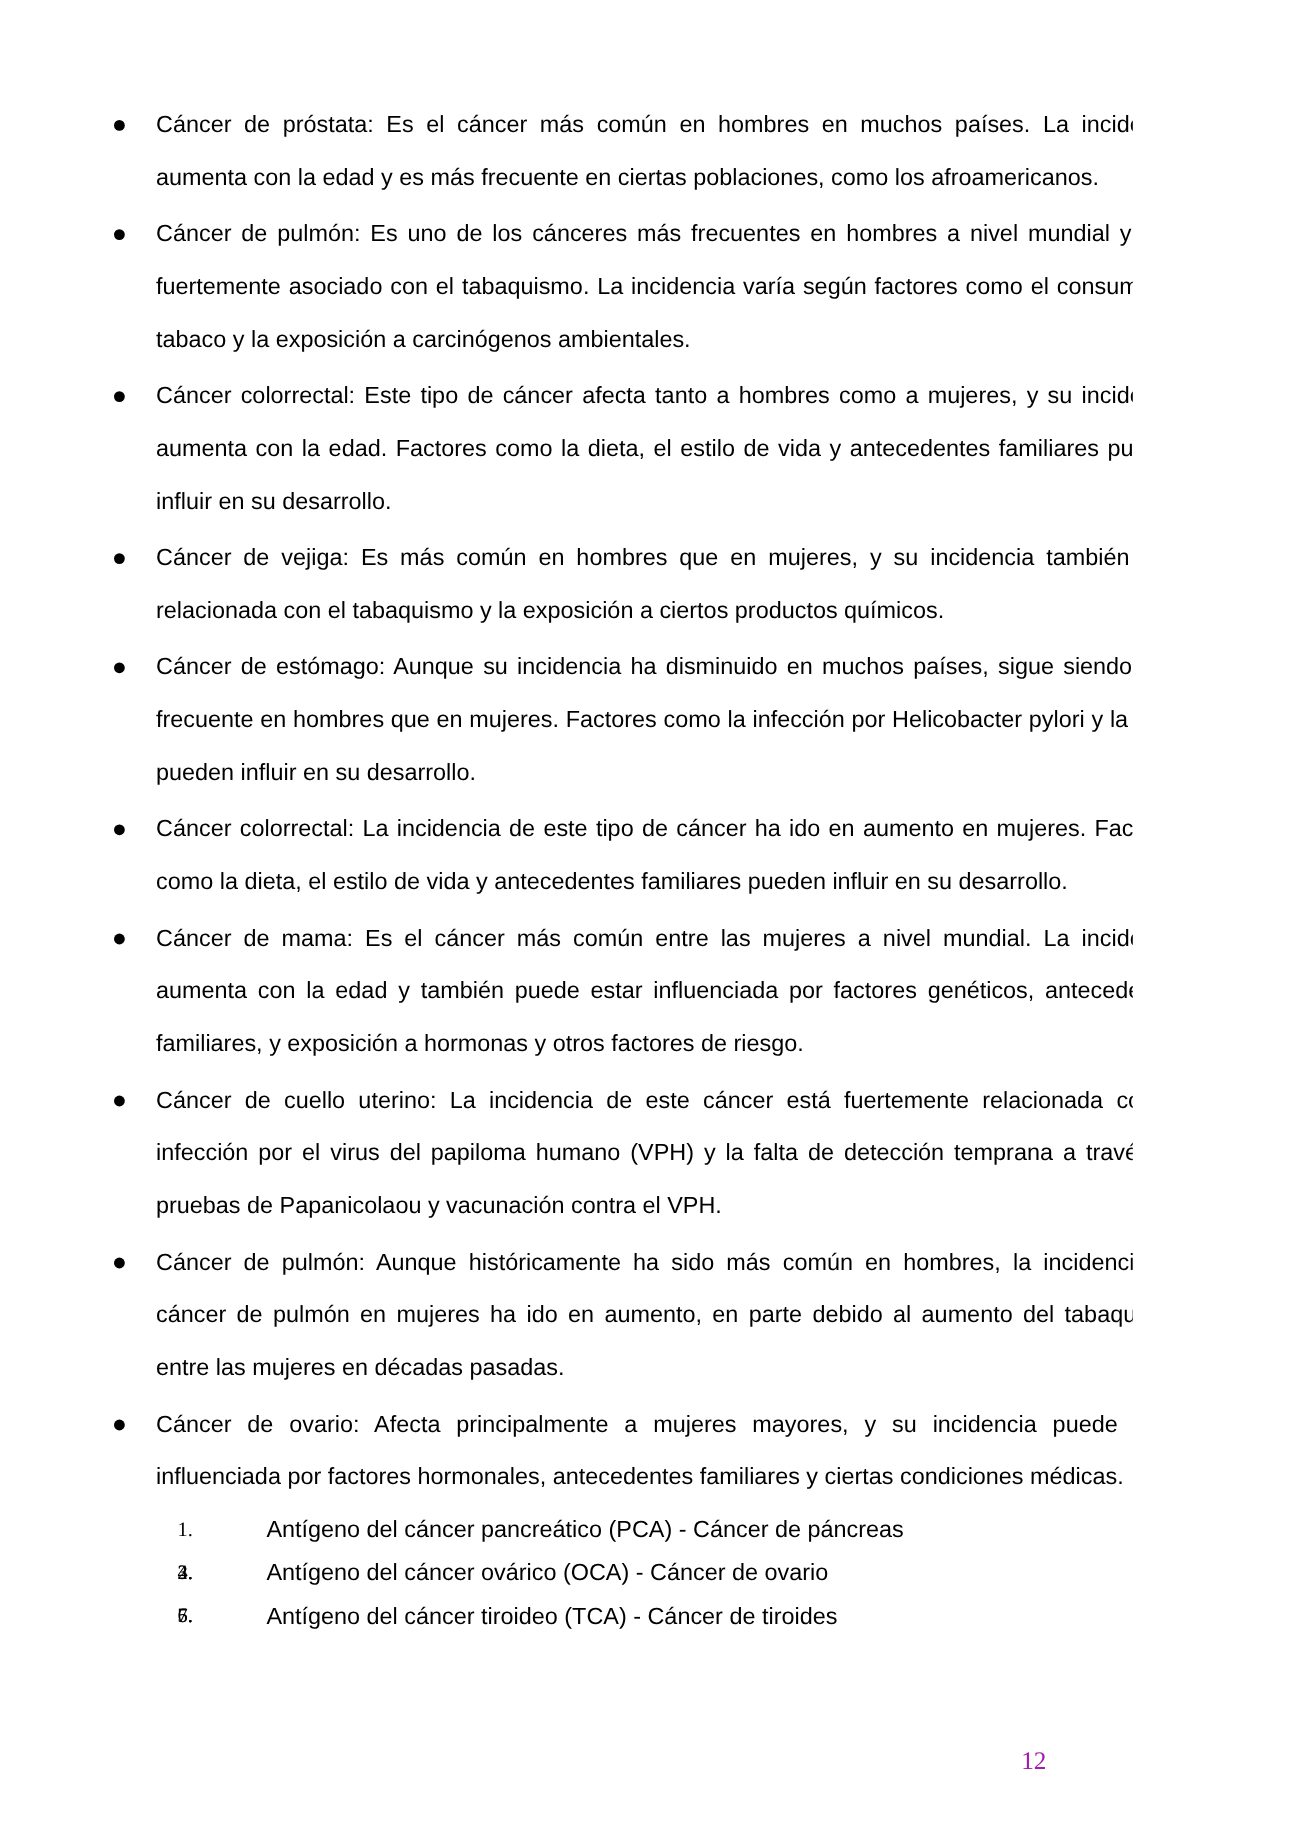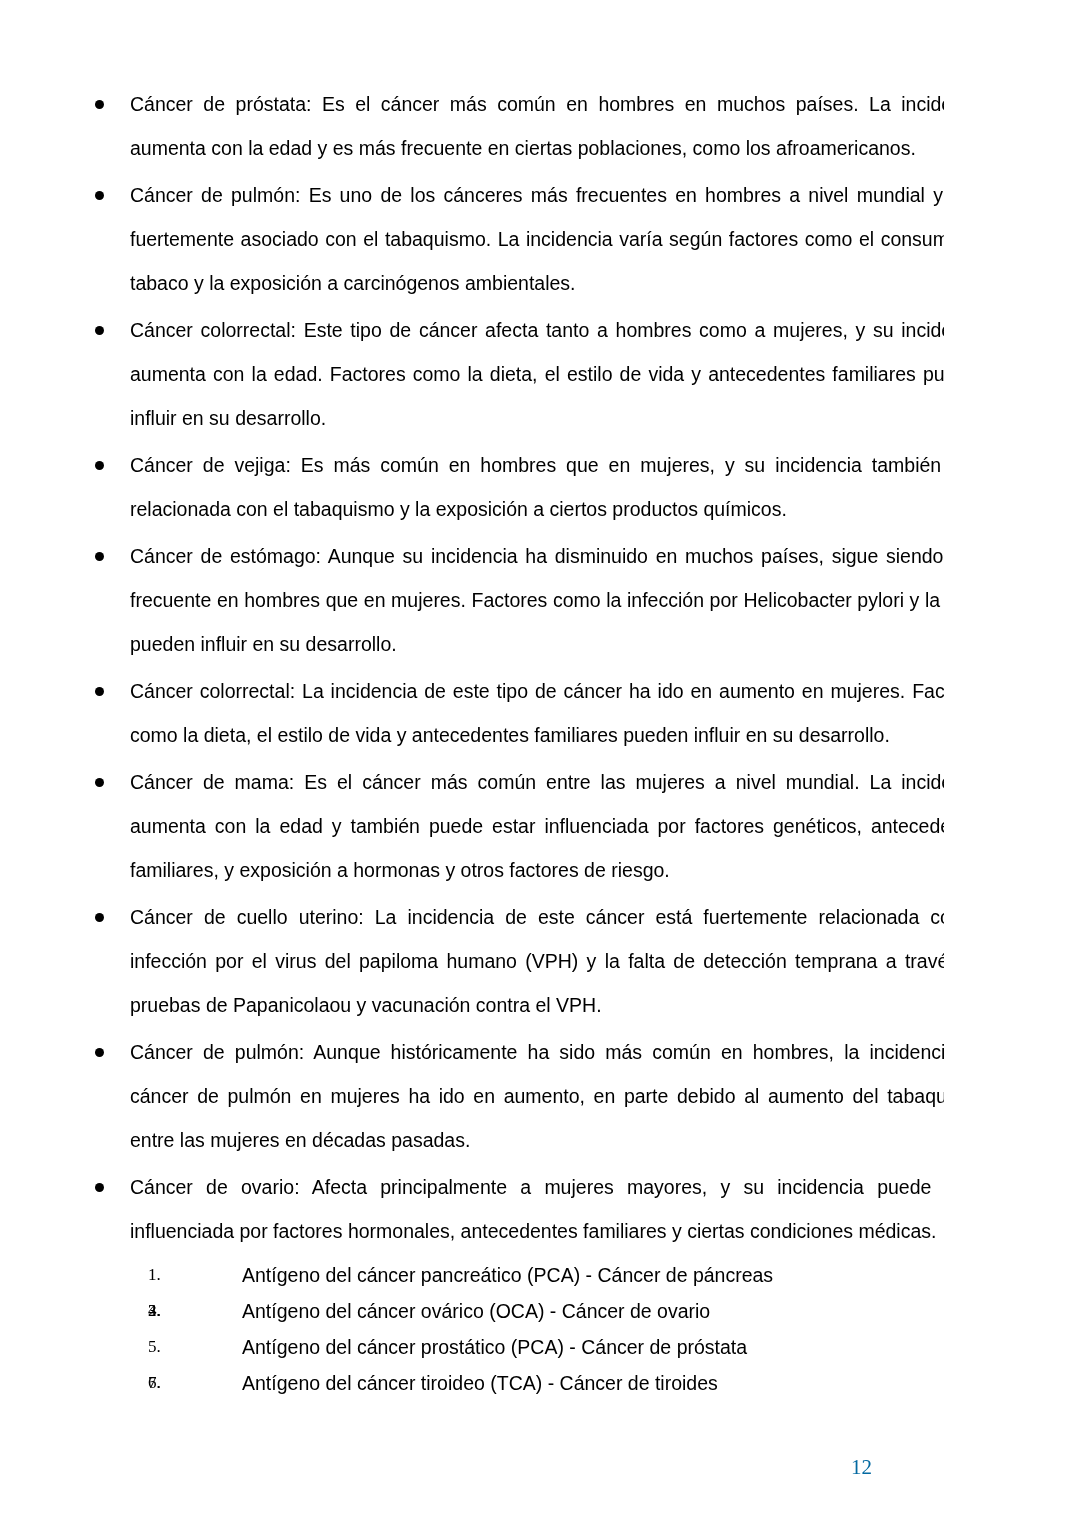--- a/index.html
+++ b/index.html
@@ -91,30 +91,30 @@
   .num-item .num-marker {
     position: absolute;
     left: 66px;
     top: 0;
     width: 50px;
     font-family: "Liberation Serif", serif;
     font-size: 17px;
     line-height: 36px;
     color: #000000;
   }
-  .num-item .ntext { display: block; margin-left: 20px; }
+  .num-item .ntext { display: block; }
 
   
   .page-number {
     position: absolute;
     right: 72px;
     bottom: 48px;
     font-family: "Liberation Serif", serif;
     font-size: 21px;
-    color: #0369a1;
+    color: #a21caf;
   }
 </style>
 </head>
 <body>
 
 <div class="page">
   <div class="content">
 
     <ul class="bullet-list">
       <li class="bullet-item">
@@ -173,21 +173,20 @@
       </li>
       <li class="num-item">
         <span class="num-marker">3.</span>
       </li>
       <li class="num-item">
         <span class="num-marker">4.</span>
         <span class="ntext">Antígeno del cáncer ovárico (OCA) - Cáncer de ovario</span>
       </li>
       <li class="num-item">
         <span class="num-marker">5.</span>
-        <span class="ntext">Antígeno del cáncer prostático (PCA) - Cáncer de próstata</span>
       </li>
       <li class="num-item">
         <span class="num-marker">6.</span>
       </li>
       <li class="num-item">
         <span class="num-marker">7.</span>
         <span class="ntext">Antígeno del cáncer tiroideo (TCA) - Cáncer de tiroides</span>
       </li>
 
     </ol>

